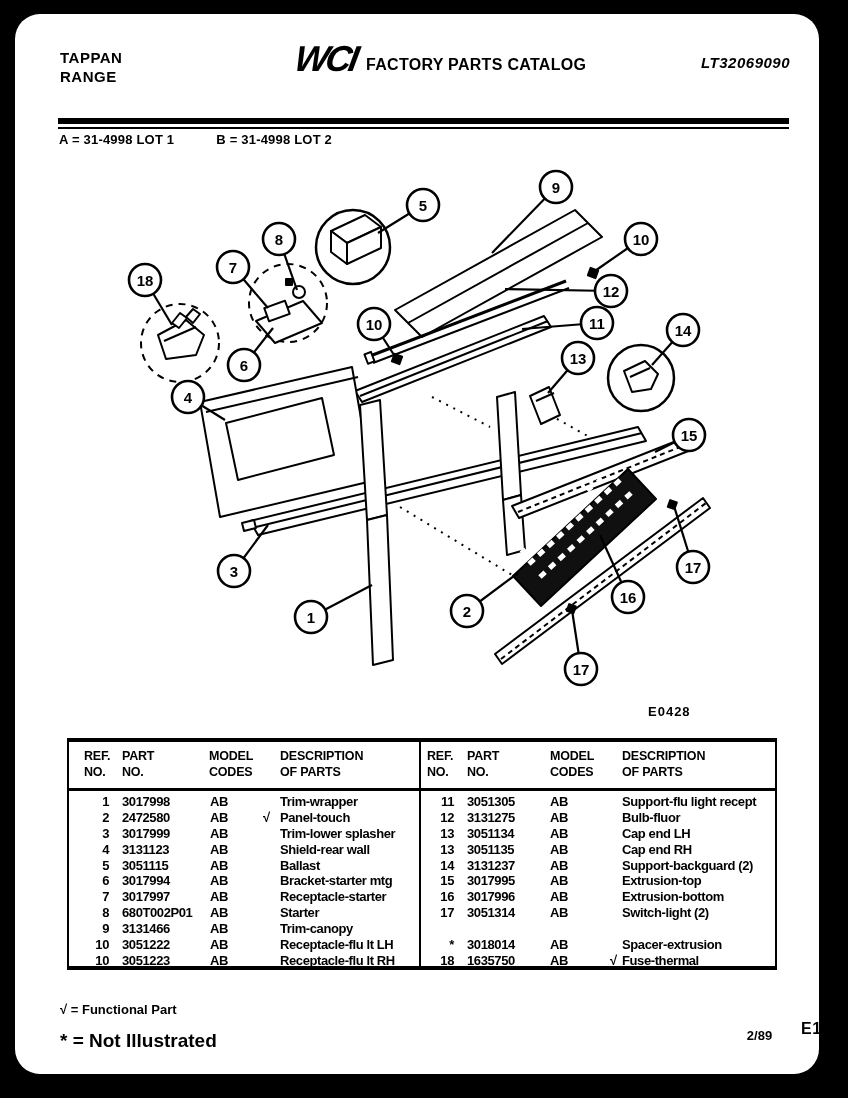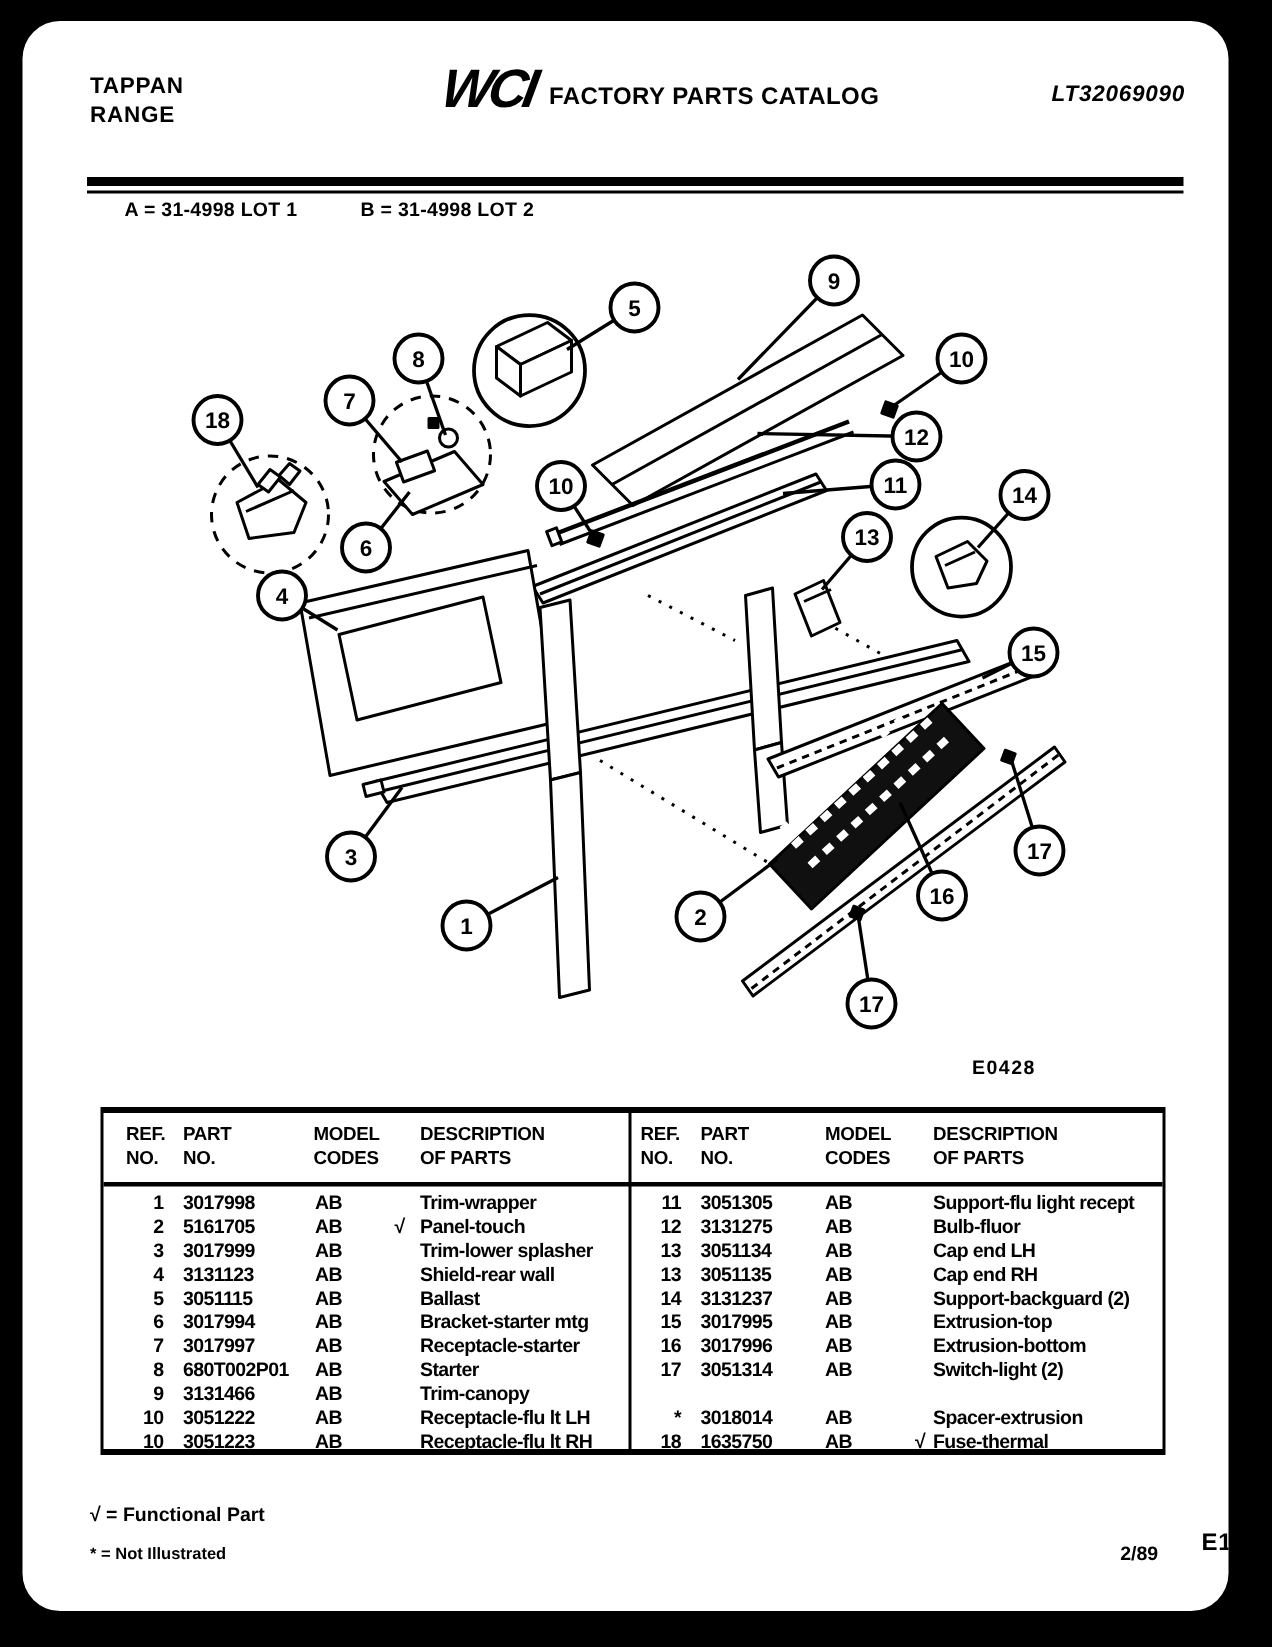--- a/index.html
+++ b/index.html
@@ -17,21 +17,21 @@
   
   .brand{left:45px;top:34px;font-size:15px;font-weight:bold;line-height:19px;letter-spacing:.5px;white-space:pre-line;}
   .logo-group{left:280px;top:28px;display:flex;align-items:flex-end;}
   .wci-logo{
     font-size:36px;font-weight:bold;font-style:italic;letter-spacing:-3px;
     transform:skewX(-10deg);line-height:34px;
   }
   .catalog-title{font-size:16px;font-weight:bold;margin-left:10px;letter-spacing:.3px;line-height:22px;}
   .doc-number{left:560px;top:40px;width:215px;text-align:right;font-size:15px;font-weight:bold;letter-spacing:.5px;font-style:italic;}
   .header-rule{left:43px;top:104px;width:731px;height:3px;border-top:6px solid #000;border-bottom:2px solid #000;}
-  .lot-line{left:68px;top:118px;font-size:13px;font-weight:bold;letter-spacing:.2px;}
+  .lot-line{left:44px;top:118px;font-size:13px;font-weight:bold;letter-spacing:.2px;}
   .lot-line span{margin-right:42px;}
 
   
   .diagram{left:45px;top:151px;}
   .diagram-code{left:633px;top:690px;font-size:13px;font-weight:bold;letter-spacing:1px;}
 
   
   .parts-table{
     left:52px;top:724px;width:710px;height:232px;box-sizing:border-box;
     border:2px solid #000;border-top-width:4px;border-bottom-width:4px;padding-left:21px;
@@ -46,21 +46,21 @@
   .trow{display:contents;}
   .tcell{
     font-size:13px;font-weight:bold;letter-spacing:-0.4px;white-space:nowrap;
     line-height:15.9px;
   }
   .c-ref{text-align:right;padding-right:13px;}
   .c-mark{text-align:left;}
 
   
   .fn1{left:45px;top:988px;font-size:13px;font-weight:bold;}
-  .fn2{left:45px;top:1016px;font-size:11px;font-weight:bold;}
+  .fn2{left:45px;top:1016px;font-size:19px;font-weight:bold;}
   .pageno{left:0;width:816px;text-align:right;top:1006px;font-size:16px;font-weight:bold;letter-spacing:.5px;}
   .datecode{left:687px;top:1014px;width:115px;text-align:center;font-size:13px;font-weight:bold;}
 
   svg text{font-family:"Liberation Sans",sans-serif;}
 </style>
 </head>
 <body>
 
 <div class="page">
 
@@ -318,21 +318,21 @@
           <div>CODES</div>
         </div>
       <div class="hcell" style="left:553px">
           <div>DESCRIPTION</div>
           <div>OF PARTS</div>
         </div>
     </div>
     <div class="tdivider"></div>
     <div class="tbody tbody-left" id="tbody-left" style="grid-template-columns:38px 88px 53px 17px 1fr;">
         <div class="trow"><span class="tcell c-ref">1</span><span class="tcell c-part">3017998</span><span class="tcell c-codes">AB</span><span class="tcell c-mark"></span><span class="tcell c-desc">Trim-wrapper</span></div>
-        <div class="trow"><span class="tcell c-ref">2</span><span class="tcell c-part">5161705</span><span class="tcell c-codes">AB</span><span class="tcell c-mark">√</span><span class="tcell c-desc">Panel-touch</span></div>
+        <div class="trow"><span class="tcell c-ref">2</span><span class="tcell c-part">2472580</span><span class="tcell c-codes">AB</span><span class="tcell c-mark">√</span><span class="tcell c-desc">Panel-touch</span></div>
         <div class="trow"><span class="tcell c-ref">3</span><span class="tcell c-part">3017999</span><span class="tcell c-codes">AB</span><span class="tcell c-mark"></span><span class="tcell c-desc">Trim-lower splasher</span></div>
         <div class="trow"><span class="tcell c-ref">4</span><span class="tcell c-part">3131123</span><span class="tcell c-codes">AB</span><span class="tcell c-mark"></span><span class="tcell c-desc">Shield-rear wall</span></div>
         <div class="trow"><span class="tcell c-ref">5</span><span class="tcell c-part">3051115</span><span class="tcell c-codes">AB</span><span class="tcell c-mark"></span><span class="tcell c-desc">Ballast</span></div>
         <div class="trow"><span class="tcell c-ref">6</span><span class="tcell c-part">3017994</span><span class="tcell c-codes">AB</span><span class="tcell c-mark"></span><span class="tcell c-desc">Bracket-starter mtg</span></div>
         <div class="trow"><span class="tcell c-ref">7</span><span class="tcell c-part">3017997</span><span class="tcell c-codes">AB</span><span class="tcell c-mark"></span><span class="tcell c-desc">Receptacle-starter</span></div>
         <div class="trow"><span class="tcell c-ref">8</span><span class="tcell c-part">680T002P01</span><span class="tcell c-codes">AB</span><span class="tcell c-mark"></span><span class="tcell c-desc">Starter</span></div>
         <div class="trow"><span class="tcell c-ref">9</span><span class="tcell c-part">3131466</span><span class="tcell c-codes">AB</span><span class="tcell c-mark"></span><span class="tcell c-desc">Trim-canopy</span></div>
         <div class="trow"><span class="tcell c-ref">10</span><span class="tcell c-part">3051222</span><span class="tcell c-codes">AB</span><span class="tcell c-mark"></span><span class="tcell c-desc">Receptacle-flu lt LH</span></div>
         <div class="trow"><span class="tcell c-ref">10</span><span class="tcell c-part">3051223</span><span class="tcell c-codes">AB</span><span class="tcell c-mark"></span><span class="tcell c-desc">Receptacle-flu lt RH</span></div>
       </div>

